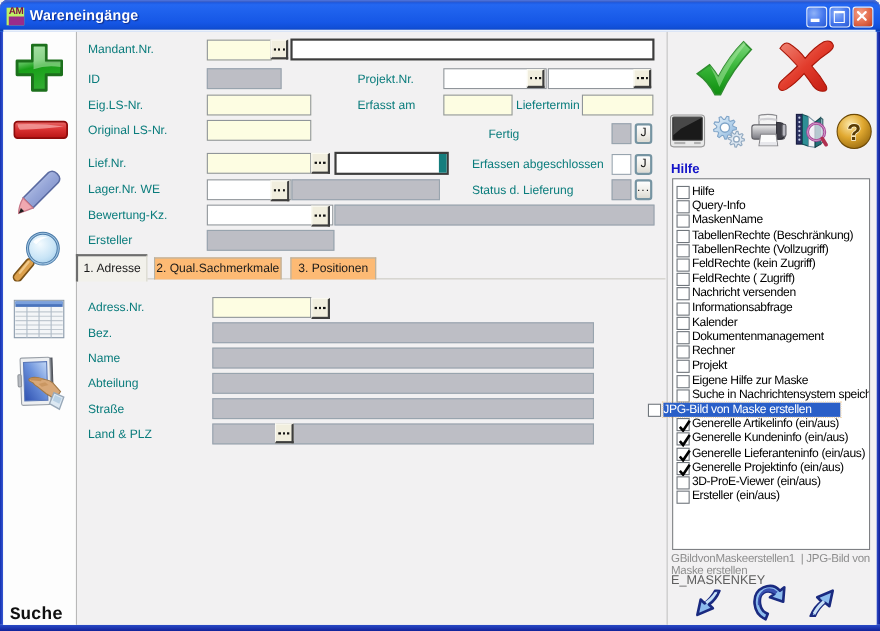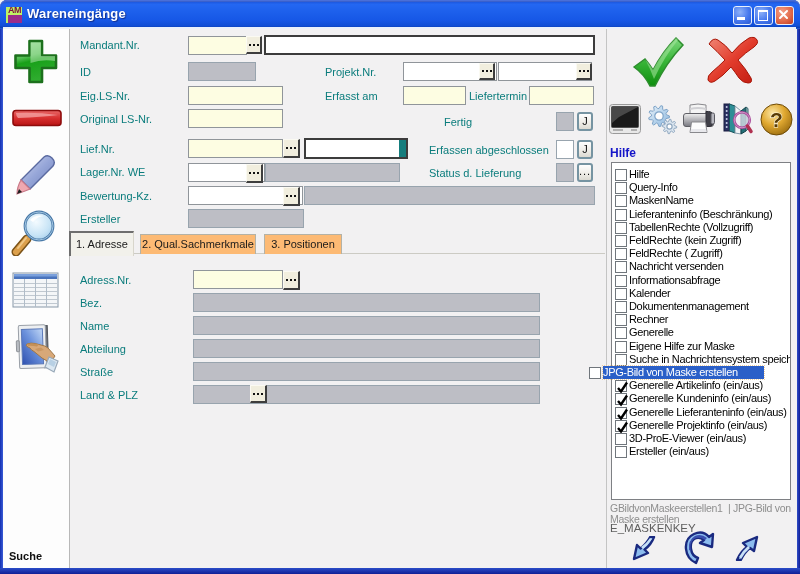--- a/index.html
+++ b/index.html
@@ -134,21 +134,21 @@
   <rect x="11" y="9" width="21" height="35" fill="url(#scr)" stroke="#5A78B8"></rect>
   <rect x="5.5" y="20" width="3" height="11" rx="1" fill="#B8BCC2" stroke="#90949A"></rect>
  </g>
  <path d="M16,24 Q20,22.5 24,23.5 L30,25 Q34,25.5 37,28 L44,36 L40,42 Q35,41 31,38 L23,31.5 Q20,30 19,28 L16,26.5 Q14.5,25 16,24 Z" fill="#D8A878" stroke="#A07848" stroke-width="1"></path>
  <path d="M16,24 Q22,22.8 28,24.2 L26,26.5 Q20,25.5 17,26 Z" fill="#C49058"></path>
  <path d="M24,29 L30,27.5 L33,30 L27,31.5 Z" fill="#C49058" opacity="0.7"></path>
  <path d="M38,37 L47,41 L43,52 L34,47 Z" fill="#DCE8F2" stroke="#98A8B8" stroke-width="1.2"></path>
  <path d="M39,39 L45,42 L43,47 L37,44 Z" fill="#B8D0E4"></path>
 </svg>
 <div id="rpanel" class="abs"></div>
-<div class="abs" style="left:9px;top:550px;font-size:11px;font-weight:bold;color:#101010;">Suche</div>
+<div class="abs" style="left:9px;top:550px;font-size:16px;font-weight:bold;color:#101010;font-family:Liberation Mono, monospace;">Suche</div>
 
 <div class="abs lbl" style="left:80px;top:39px;">Mandant.Nr.</div>
 <div class="abs yf" style="left:188px;top:36px;width:57px;height:17px;"></div>
 <div class="abs dots" style="left:246px;top:36px;width:13px;height:15px;">
     <i></i>
   </div>
 <div class="abs ff" style="left:264px;top:35px;width:327px;height:16px;"></div>
 
 <div class="abs lbl" style="left:80px;top:66px;">ID</div>
 <div class="abs gf" style="left:188px;top:62px;width:66px;height:17px;"></div>
@@ -328,21 +328,21 @@
 <div class="abs li" style="left:614px;top:181.2px;width:174px;">
     <span class="cb"></span>
     <span class="litxt">Query-Info</span>
   </div>
 <div class="abs li" style="left:614px;top:194.4px;width:174px;">
     <span class="cb"></span>
     <span class="litxt">MaskenName</span>
   </div>
 <div class="abs li" style="left:614px;top:207.6px;width:174px;">
     <span class="cb"></span>
-    <span class="litxt">Lieferanteninfo (Beschränkung)</span>
+    <span class="litxt">TabellenRechte (Beschränkung)</span>
   </div>
 <div class="abs li" style="left:614px;top:220.8px;width:174px;">
     <span class="cb"></span>
     <span class="litxt">TabellenRechte (Vollzugriff)</span>
   </div>
 <div class="abs li" style="left:614px;top:234.0px;width:174px;">
     <span class="cb"></span>
     <span class="litxt">FeldRechte (kein Zugriff)</span>
   </div>
 <div class="abs li" style="left:614px;top:247.2px;width:174px;">
@@ -364,21 +364,21 @@
 <div class="abs li" style="left:614px;top:300.0px;width:174px;">
     <span class="cb"></span>
     <span class="litxt">Dokumentenmanagement</span>
   </div>
 <div class="abs li" style="left:614px;top:313.2px;width:174px;">
     <span class="cb"></span>
     <span class="litxt">Rechner</span>
   </div>
 <div class="abs li" style="left:614px;top:326.4px;width:174px;">
     <span class="cb"></span>
-    <span class="litxt">Generelle</span>
+    <span class="litxt">Projekt</span>
   </div>
 <div class="abs li" style="left:614px;top:339.6px;width:174px;">
     <span class="cb"></span>
     <span class="litxt">Eigene Hilfe zur Maske</span>
   </div>
 <div class="abs li" style="left:614px;top:352.8px;width:174px;">
     <span class="cb"></span>
     <span class="litxt">Suche in Nachrichtensystem speich</span>
   </div>
 <div class="abs li" style="left:588px;top:366.0px;width:174px;">

